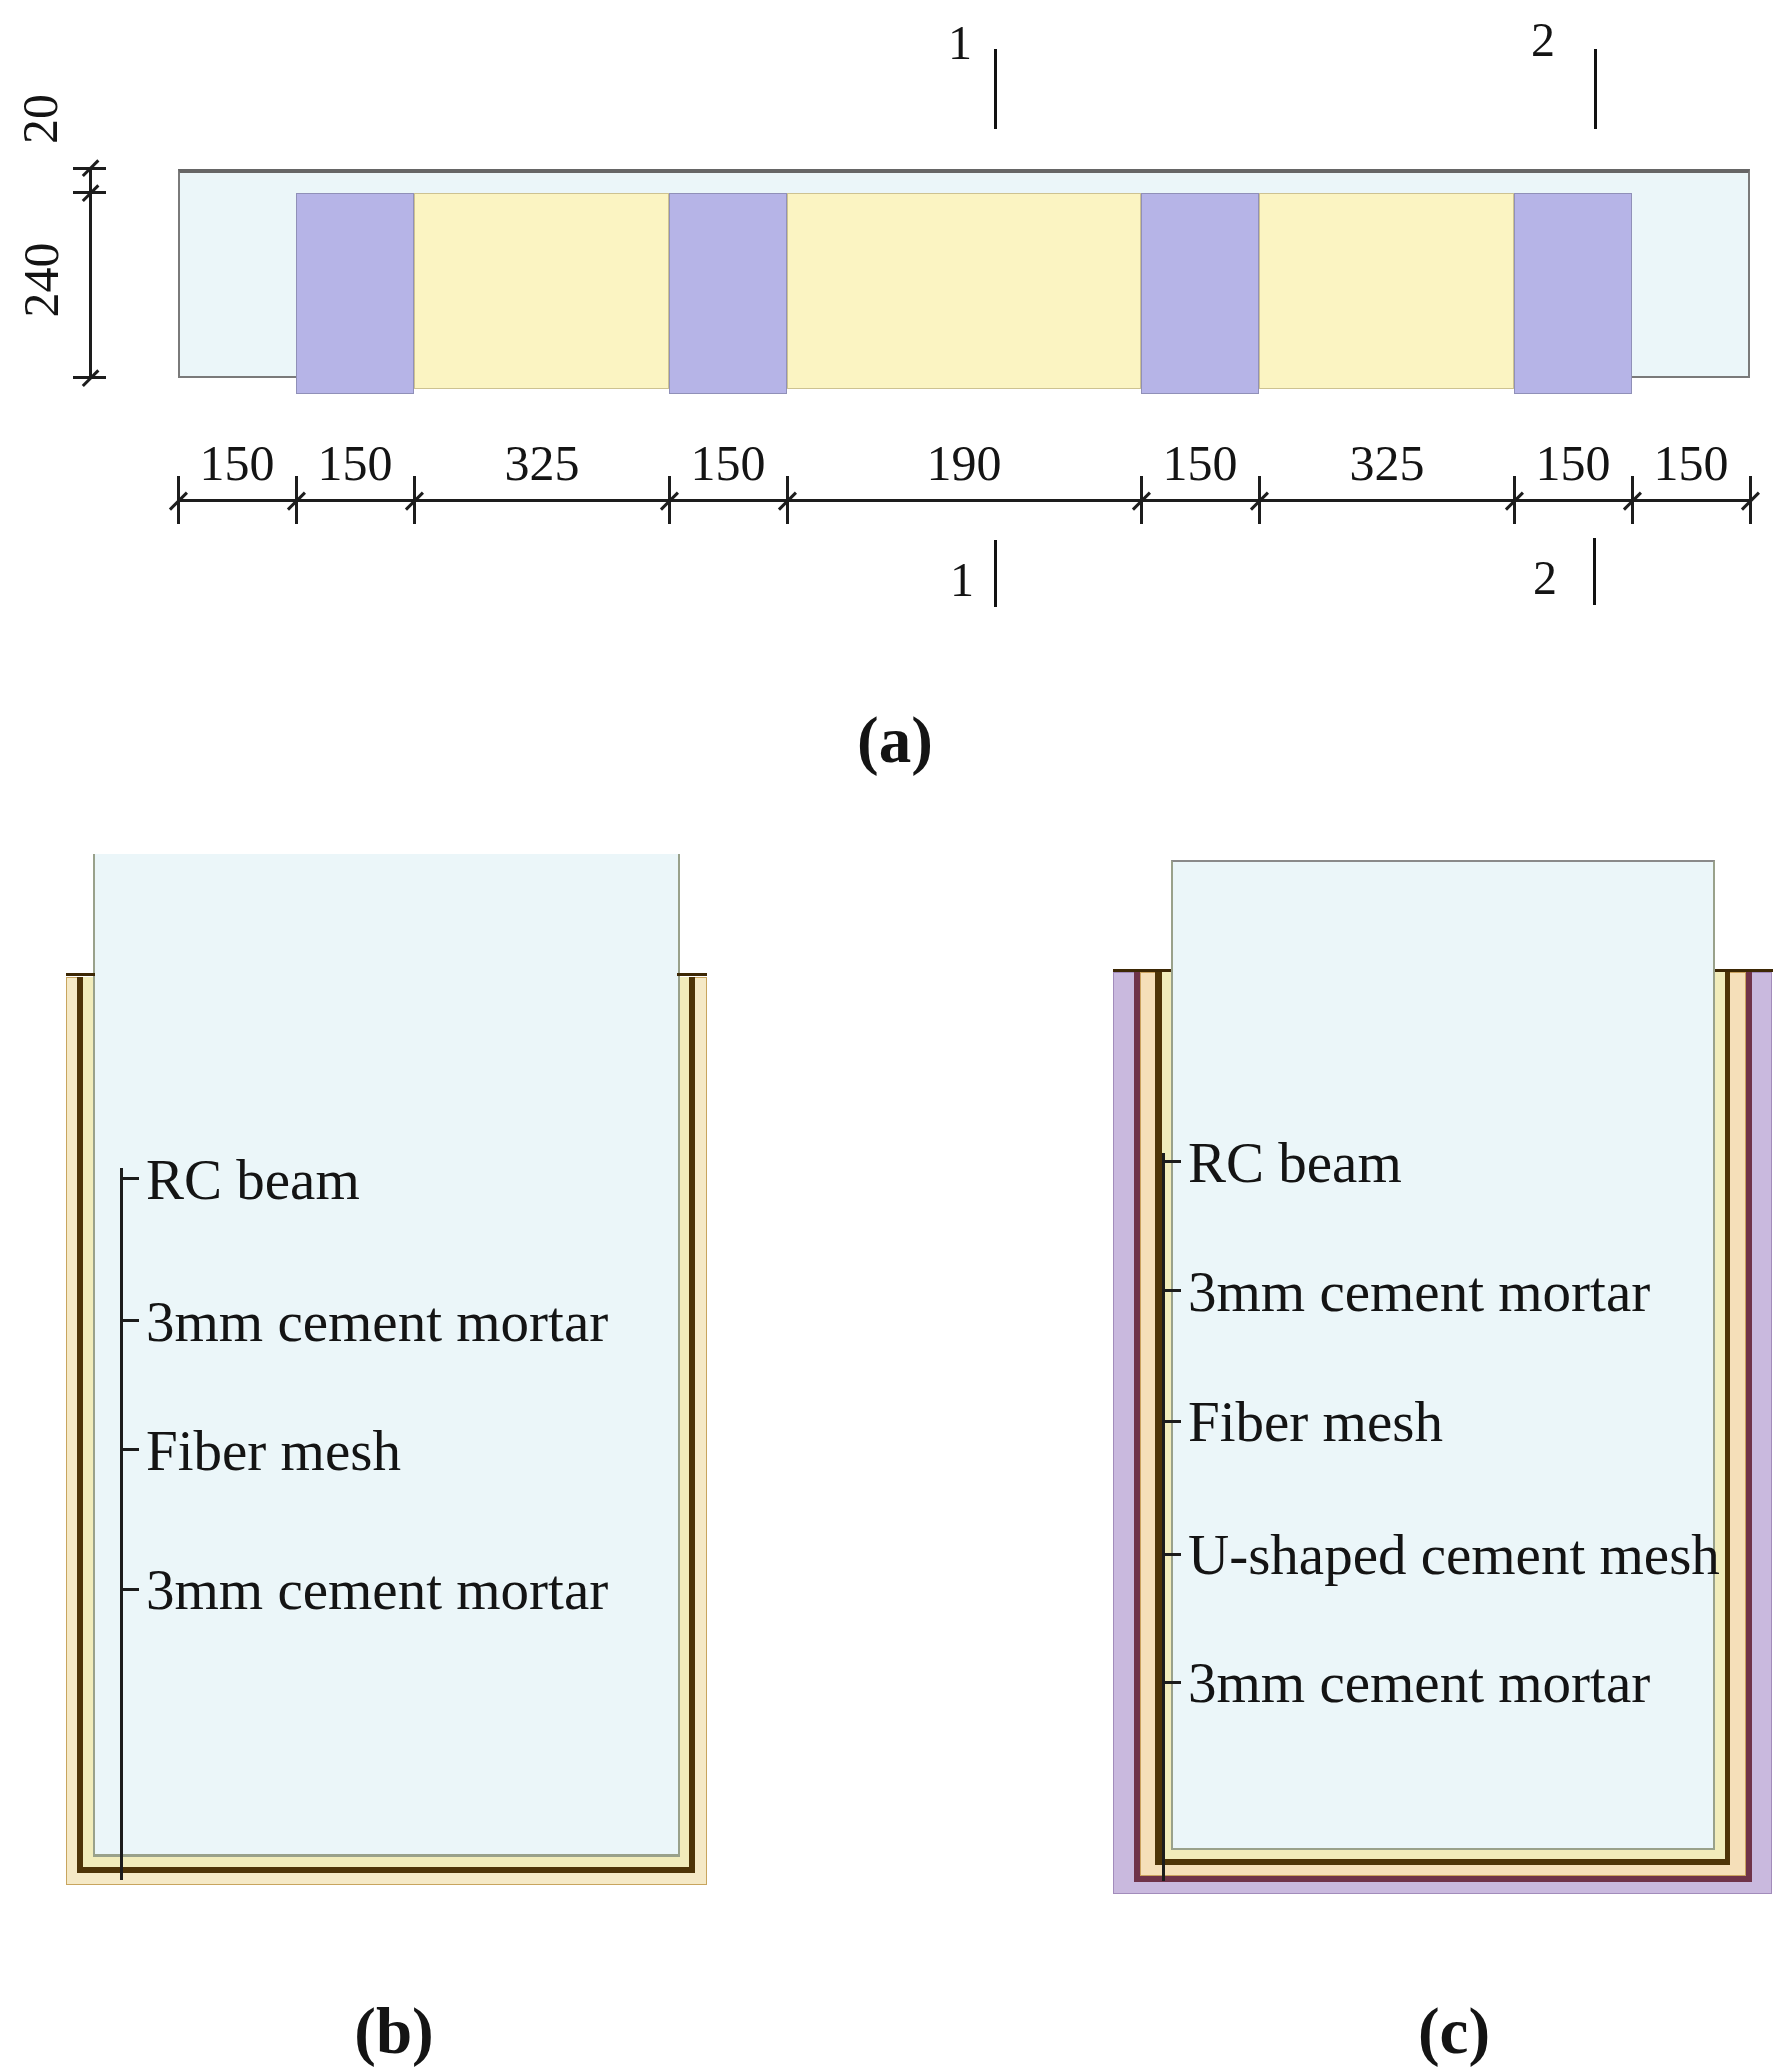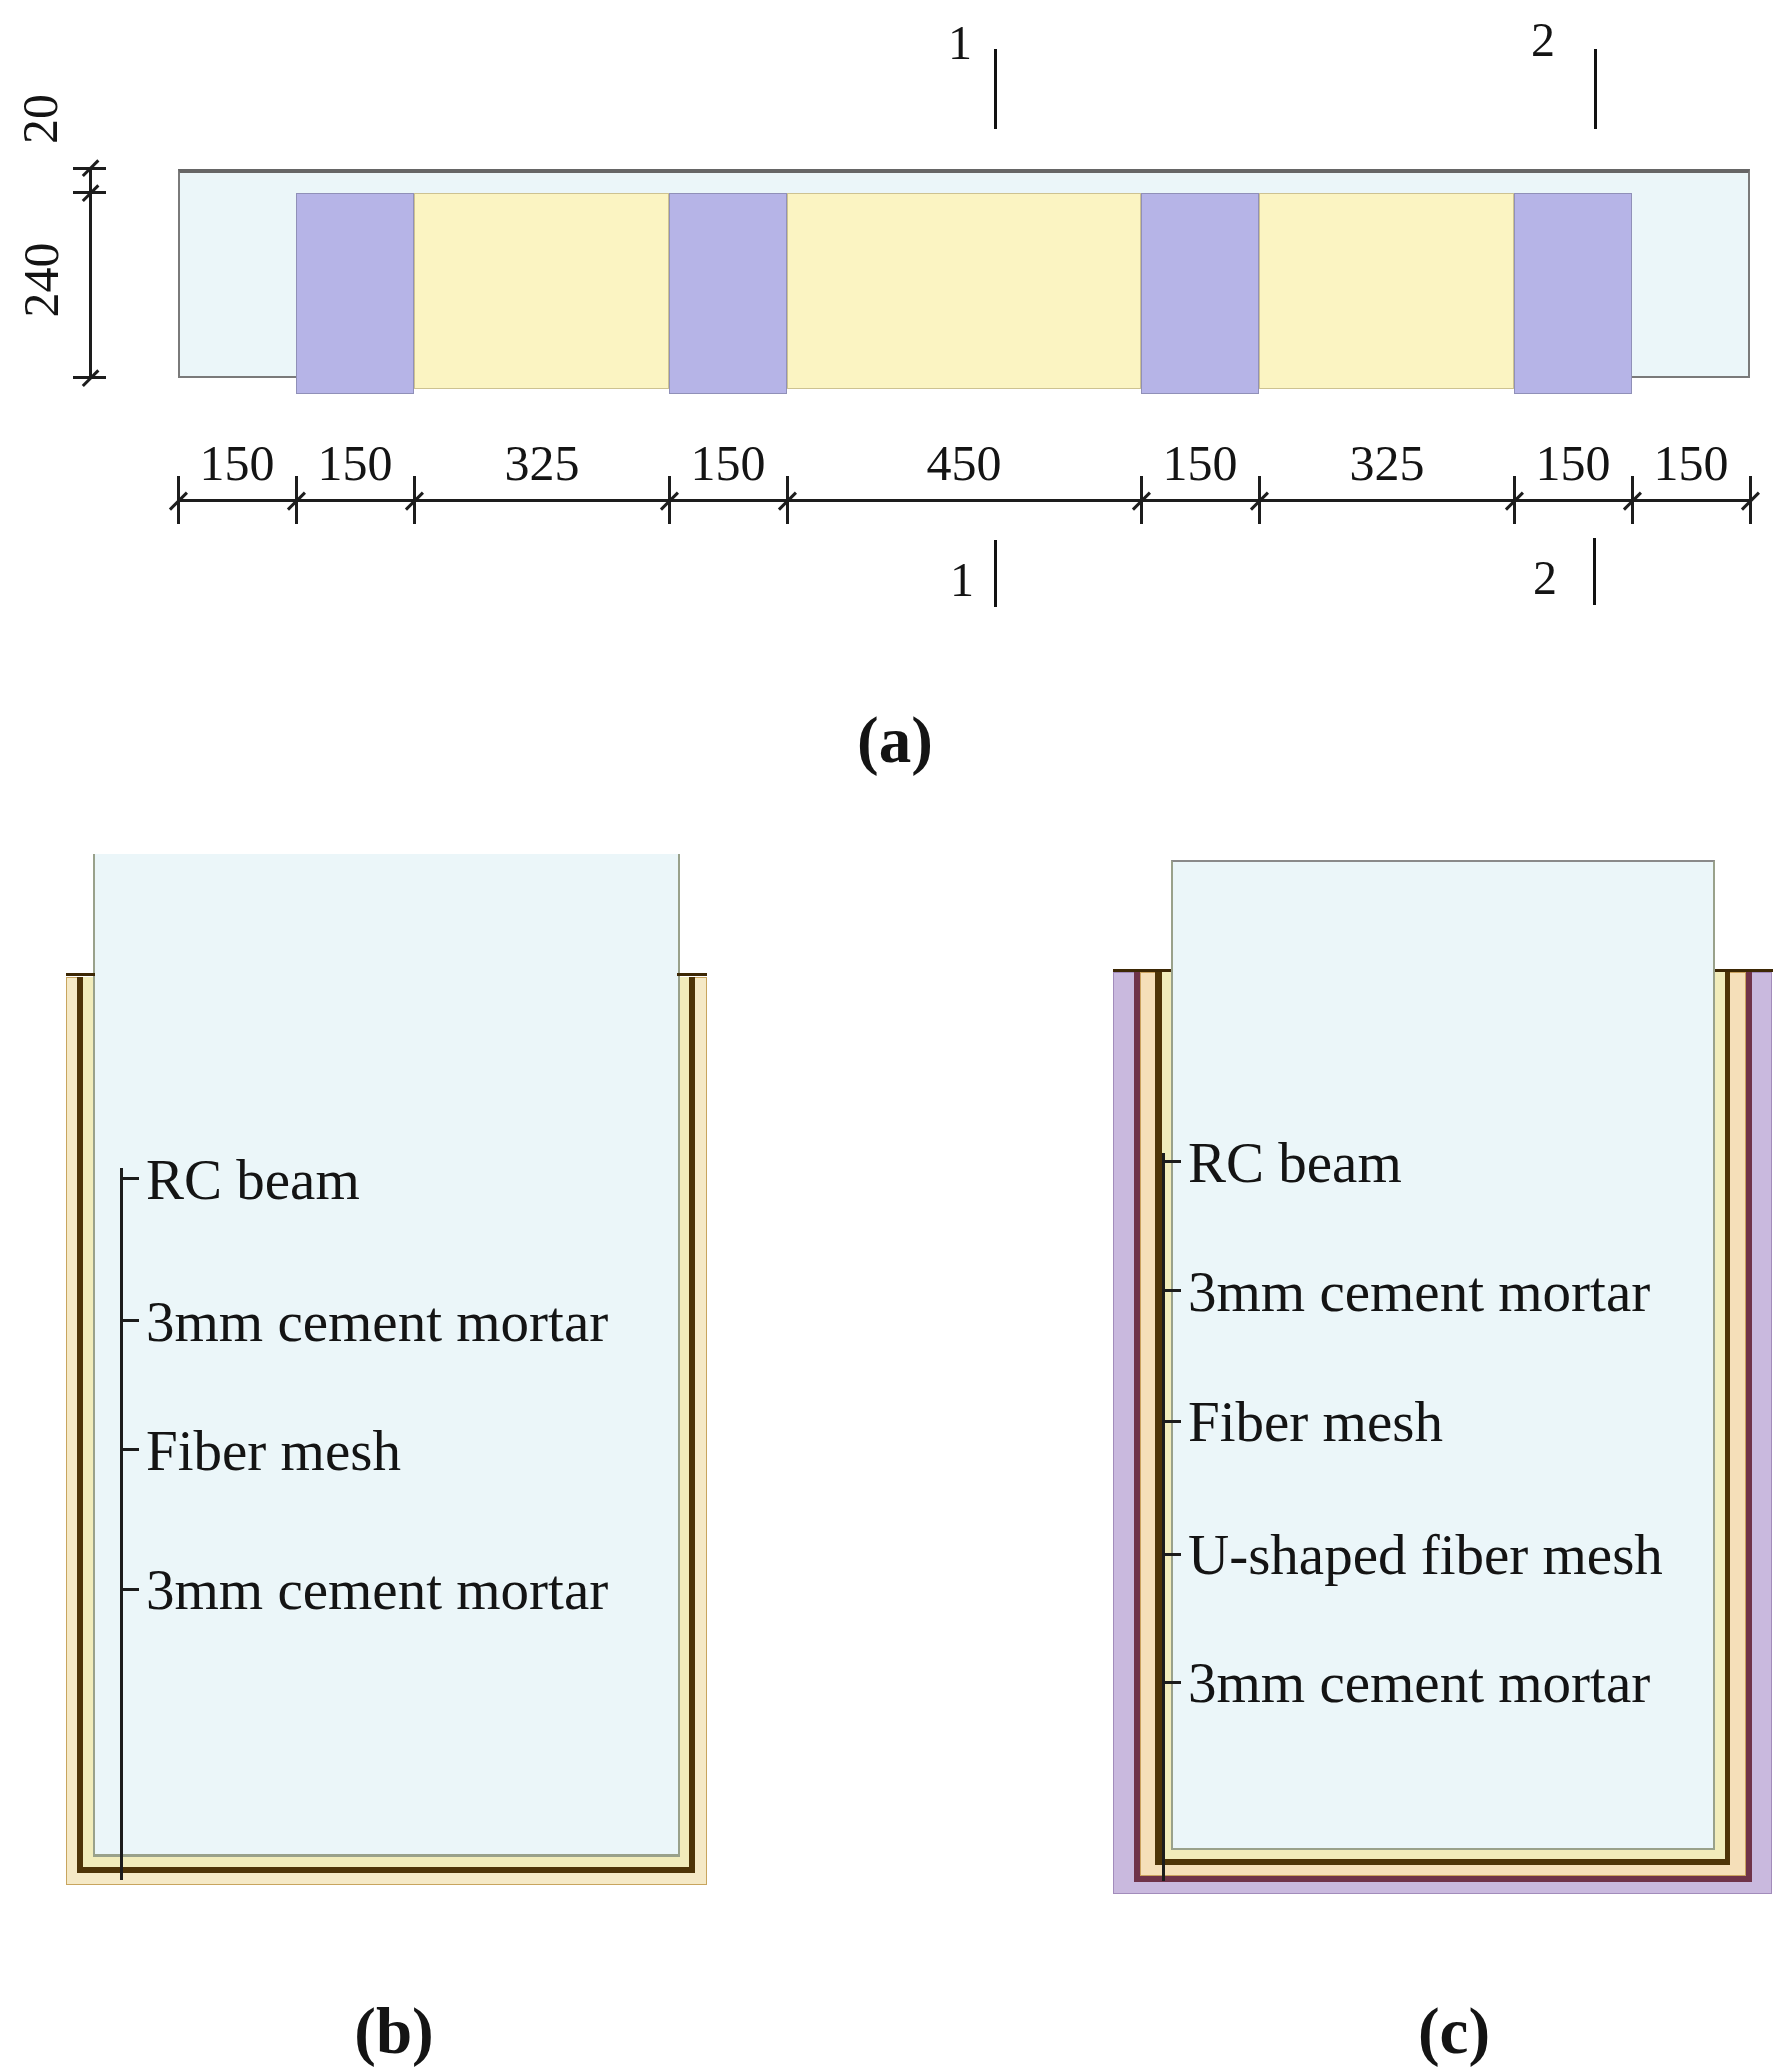--- a/index.html
+++ b/index.html
@@ -82,21 +82,21 @@
         <div class="abs dimtick" style="left: 1513px; top: 476px; width: 2.6px; height: 48px;"></div>
         <div class="abs slash" style="left: 1513px; top: 489px; width: 2.6px; height: 24px;"></div>
         <div class="abs dimtick" style="left: 1631px; top: 476px; width: 2.6px; height: 48px;"></div>
         <div class="abs slash" style="left: 1631px; top: 489px; width: 2.6px; height: 24px;"></div>
         <div class="abs dimtick" style="left: 1749px; top: 476px; width: 2.6px; height: 48px;"></div>
         <div class="abs slash" style="left: 1749px; top: 489px; width: 2.6px; height: 24px;"></div>
         <div class="abs txt dimlabel" style="left: 237px; top: 463px;">150</div>
         <div class="abs txt dimlabel" style="left: 355px; top: 463px;">150</div>
         <div class="abs txt dimlabel" style="left: 542px; top: 463px;">325</div>
         <div class="abs txt dimlabel" style="left: 728px; top: 463px;">150</div>
-        <div class="abs txt dimlabel" style="left: 964px; top: 463px;">450</div>
+        <div class="abs txt dimlabel" style="left: 964px; top: 463px;">190</div>
         <div class="abs txt dimlabel" style="left: 1200px; top: 463px;">150</div>
         <div class="abs txt dimlabel" style="left: 1387px; top: 463px;">325</div>
         <div class="abs txt dimlabel" style="left: 1573px; top: 463px;">150</div>
         <div class="abs txt dimlabel" style="left: 1691px; top: 463px;">150</div>
       </div>
 
     <div class="abs secline" style="left:994px;top:49px;width:3.4px;height:80px;"></div>
     <div class="abs txt secdigit" style="left:960px;top:43px;">1</div>
     <div class="abs secline" style="left:1594px;top:49px;width:3.4px;height:80px;"></div>
     <div class="abs txt secdigit" style="left:1543px;top:40px;">2</div>
@@ -141,21 +141,21 @@
     <div class="abs cap" style="left:1715px;top:969px;width:58px;height:3.4px;"></div>
     <div class="abs leader" style="left:1162px;top:1153px;width:2.6px;height:728px;"></div>
     <div id="labelsC">
         <div class="abs ltick" style="left: 1162px; top: 1160px; width: 19px; height: 2.6px;"></div>
         <div class="abs txt layerlabel" style="left: 1188px; top: 1162px;">RC beam</div>
         <div class="abs ltick" style="left: 1162px; top: 1289px; width: 19px; height: 2.6px;"></div>
         <div class="abs txt layerlabel" style="left: 1188px; top: 1291px;">3mm cement mortar</div>
         <div class="abs ltick" style="left: 1162px; top: 1420px; width: 19px; height: 2.6px;"></div>
         <div class="abs txt layerlabel" style="left: 1188px; top: 1421px;">Fiber mesh</div>
         <div class="abs ltick" style="left: 1162px; top: 1553px; width: 19px; height: 2.6px;"></div>
-        <div class="abs txt layerlabel" style="left: 1188px; top: 1554px;">U-shaped fiber mesh</div>
+        <div class="abs txt layerlabel" style="left: 1188px; top: 1554px;">U-shaped cement mesh</div>
         <div class="abs ltick" style="left: 1162px; top: 1681px; width: 19px; height: 2.6px;"></div>
         <div class="abs txt layerlabel" style="left: 1188px; top: 1682px;">3mm cement mortar</div>
       </div>
     <div class="abs txt caption" style="left:1454px;top:2031px;">(c)</div>
   </div>
 
 </div>
 
 
 </body></html>

